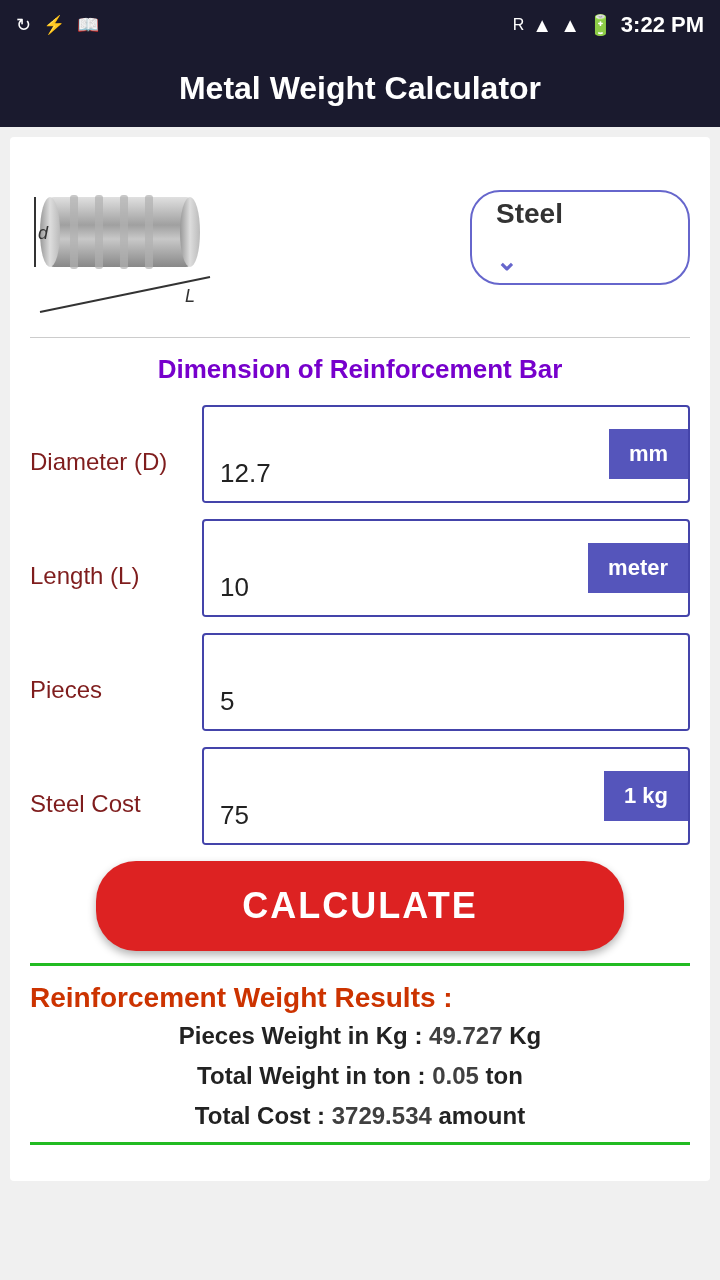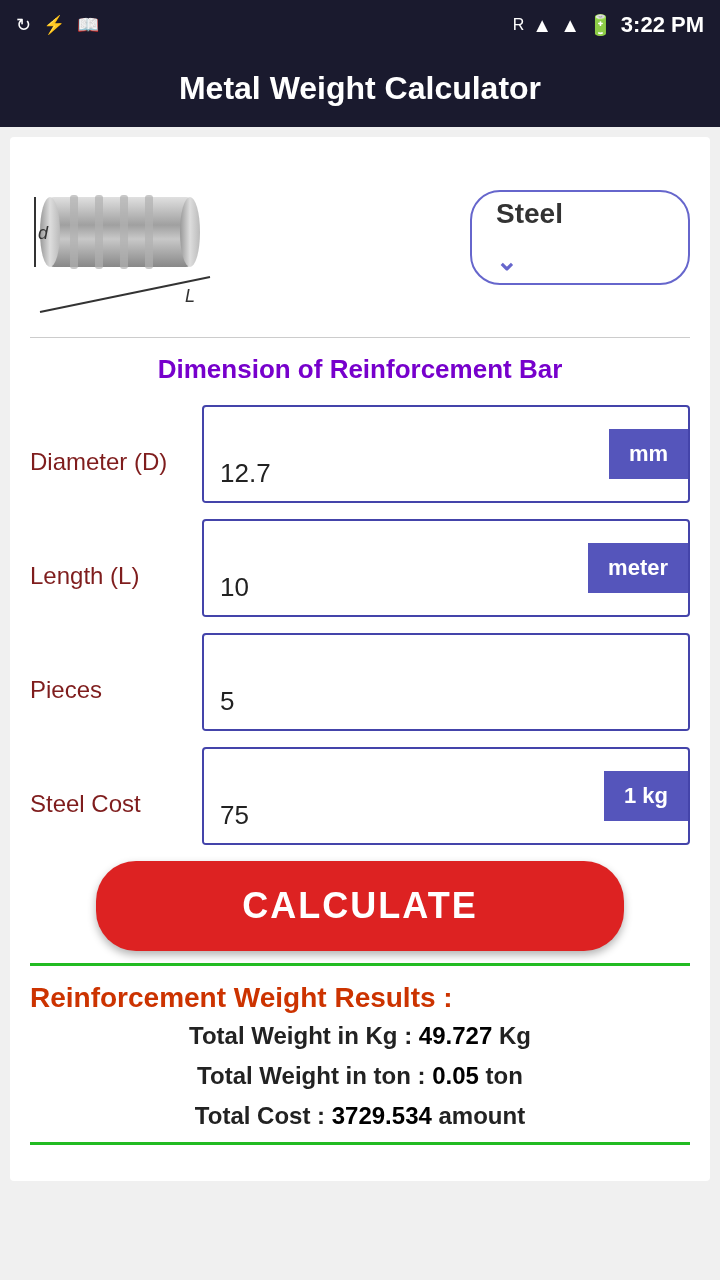--- a/index.html
+++ b/index.html
@@ -181,21 +181,21 @@
       margin-bottom: 8px;
     }
     .result-row {
       font-size: 24px;
       font-weight: bold;
       color: #222;
       margin-bottom: 12px;
       text-align: center;
     }
     .result-value {
-      color: #000000;
+      color: #404040;
       margin-top: 44px;
     }
   </style>
 </head>
 <body>
 
 <div class="status-bar">
   <div class="status-left">
     <span>↻</span>
     <span>⚡</span>
@@ -297,21 +297,21 @@
   </div>
 
   <button class="calculate-btn">CALCULATE</button>
 
   <div class="green-divider"></div>
 
   <div>
     <div class="results-title">Reinforcement Weight Results :</div>
 
     <div class="result-row">
-      <span>Total Weight in Kg : </span><span class="result-value">49.727</span><span> Kg</span>
+      <span>Pieces Weight in Kg : </span><span class="result-value">49.727</span><span> Kg</span>
     </div>
 
     <div class="result-row">
       <span>Total Weight in ton : </span><span class="result-value">0.05</span><span> ton</span>
     </div>
 
     <div class="result-row">
       <span>Total Cost : </span><span class="result-value">3729.534</span><span> amount</span>
     </div>
   </div>

